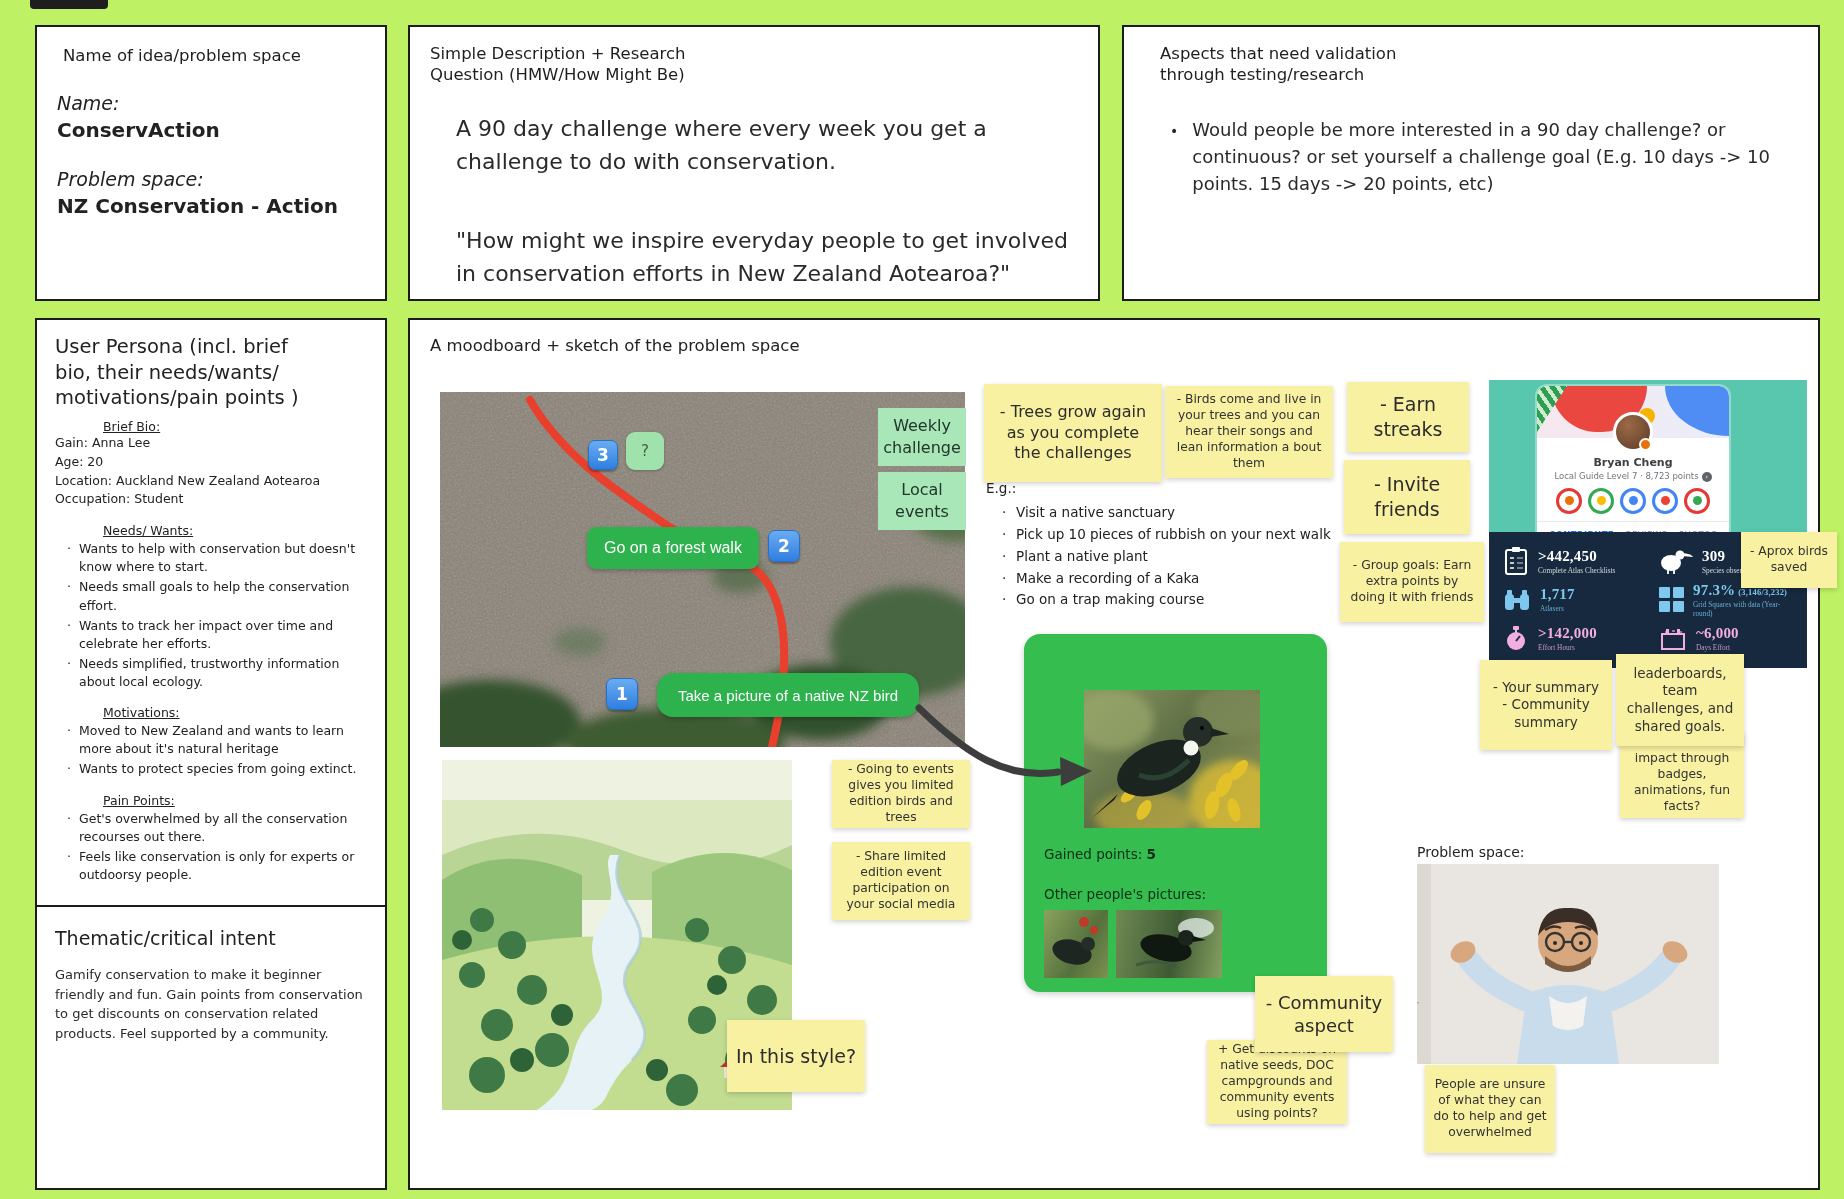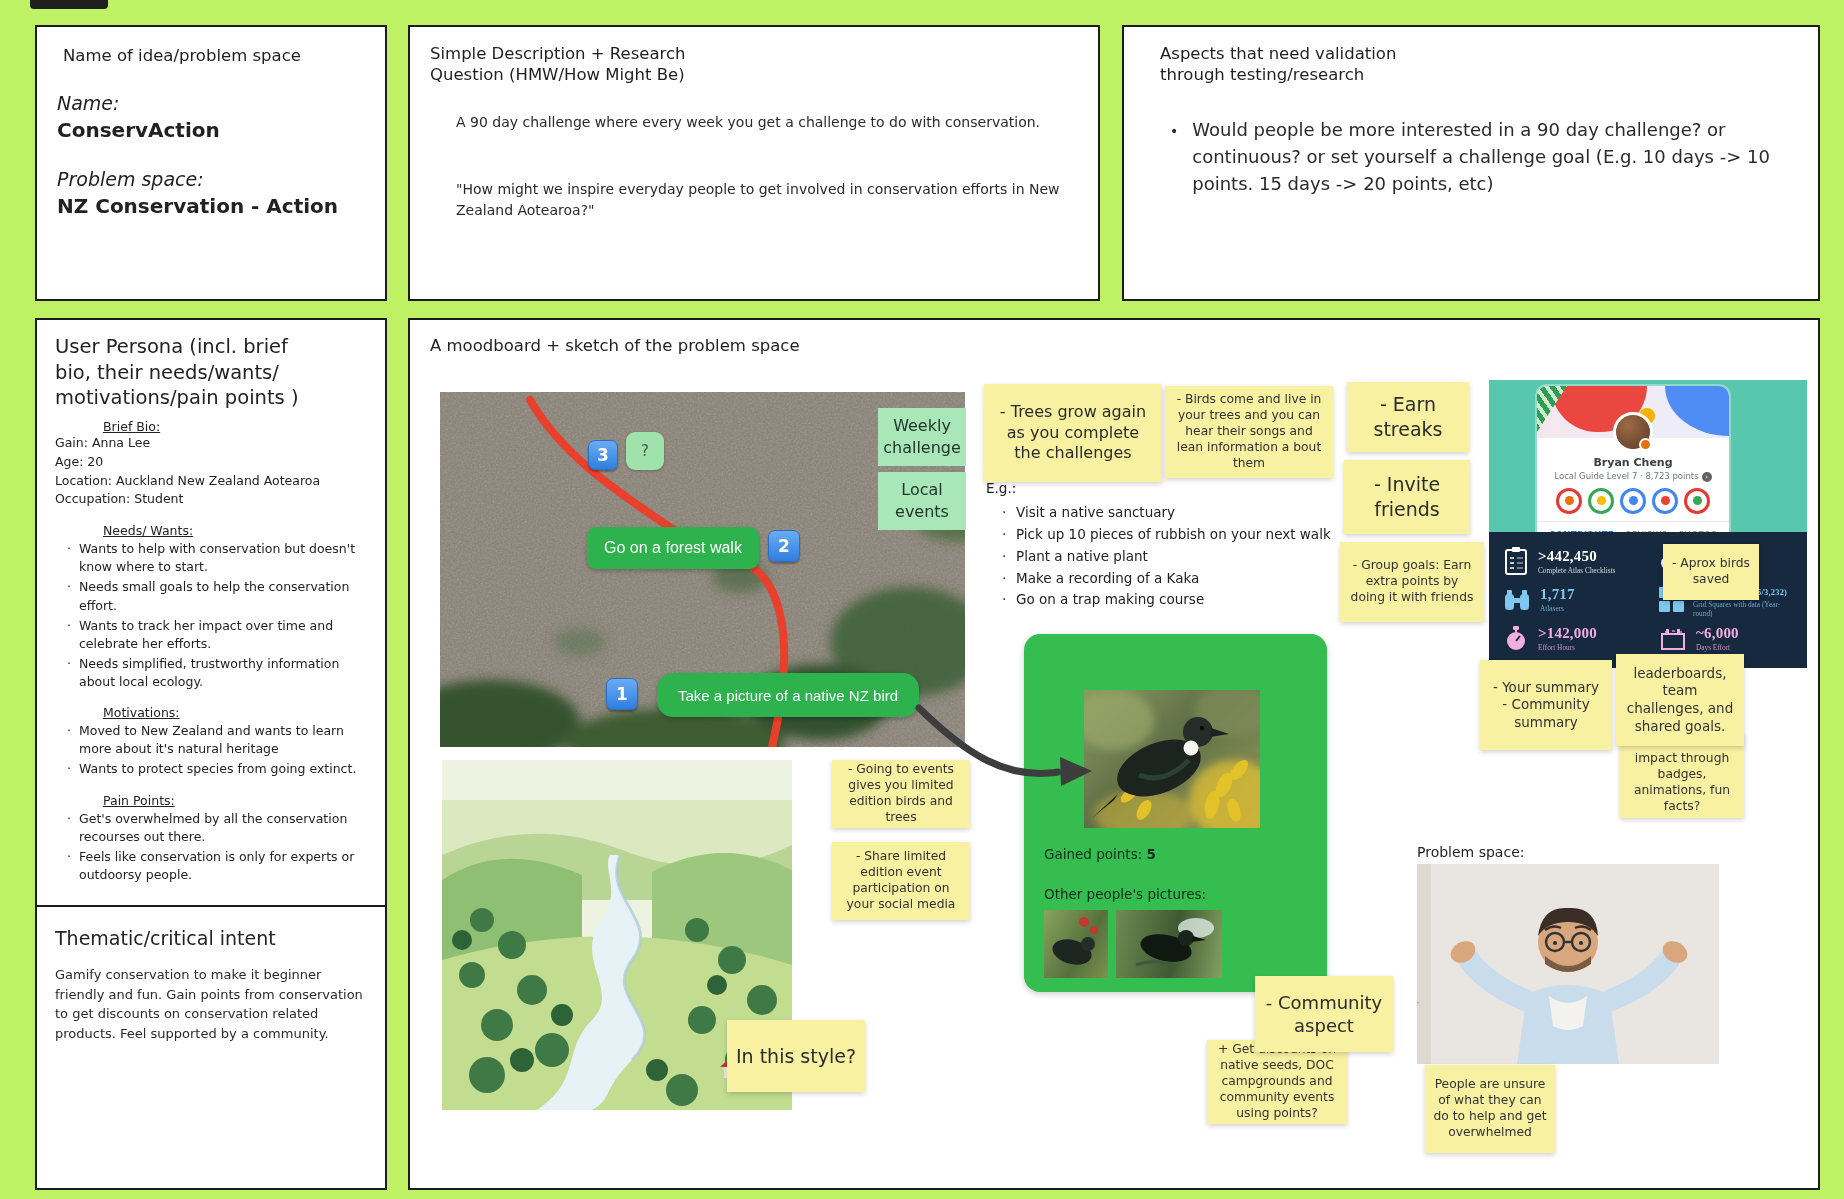--- a/index.html
+++ b/index.html
@@ -13,21 +13,21 @@
   
   .frag { position:absolute; left:30px; top:0; width:78px; height:9px; background:#1e1e1e; border-radius:0 0 4px 4px; }
 
   
   .p-idea { left:35px; top:25px; width:352px; height:276px; padding:18px 20px; }
   .p-idea .lbl { font-style:italic; font-size:19px; margin-top:26px; }
   .p-idea .val { font-weight:bold; font-size:20px; margin-top:4px; }
 
   
   .p-desc { left:408px; top:25px; width:692px; height:276px; padding:16px 20px; }
-  .p-desc .para { font-size:14px; line-height:1.5; margin:26px 10px 0 26px; color:#2a2a2a; }
+  .p-desc .para { font-size:22px; line-height:1.5; margin:26px 10px 0 26px; color:#2a2a2a; }
 
   
   .p-valid { left:1122px; top:25px; width:698px; height:276px; padding:16px 0 16px 36px; }
   .p-valid .bullet-row { display:flex; margin:30px 18px 0 10px; font-size:18px; line-height:1.5; color:#2a2a2a; }
   .p-valid .dot { margin-right:14px; font-size:14px; padding-top:5px; }
 
   
   .p-persona { left:35px; top:318px; width:352px; height:688px; padding:14px 14px 10px 18px; }
   .p-persona .ph { font-size:19.5px; line-height:1.32; white-space:pre-line; margin-bottom:8px; }
   .p-persona .sec { font-size:12.5px; text-decoration:underline; margin-top:14px;margin-left:48px; }
@@ -420,21 +420,21 @@
             <path d="M6 6 h3 M13 5 h3 M20 6 h3" stroke="#f2aede" stroke-width="1.4" opacity=".8"></path>
           </svg>
           <div class="txt c-pink">
             <span class="v">~6,000</span>
             <span class="l">Days Effort</span>
           </div>
         </div>
       </div>
     </div>
 
-    <div class="note f12" style="left:1253px; top:212px; width:96px; height:56px; z-index:6;margin-top:12px;">- Aprox birds saved</div>
+    <div class="note f12" style="left:1331px; top:212px; width:96px; height:56px; z-index:6;">- Aprox birds saved</div>
     <div class="note f14" style="left:1070px; top:340px; width:132px; height:90px; z-index:6;">- Your summary
 - Community summary</div>
     <div class="note f14" style="left:1206px; top:334px; width:128px; height:92px; z-index:6;">leaderboards, team challenges, and shared goals.</div>
     <div class="note f12" style="left:1210px; top:412px; width:124px; height:86px;">Celebration of impact through badges, animations, fun facts?</div>
 
     <div class="welldone">
       <div class="birdphoto">
         <svg width="176" height="138" viewBox="0 0 176 138">
           <defs>
               <filter id="b4">

